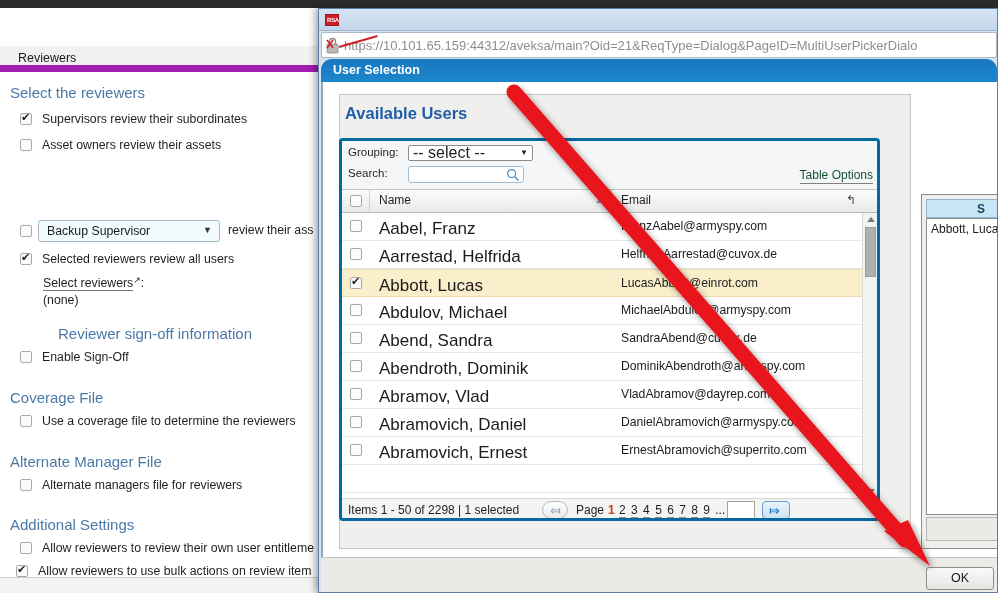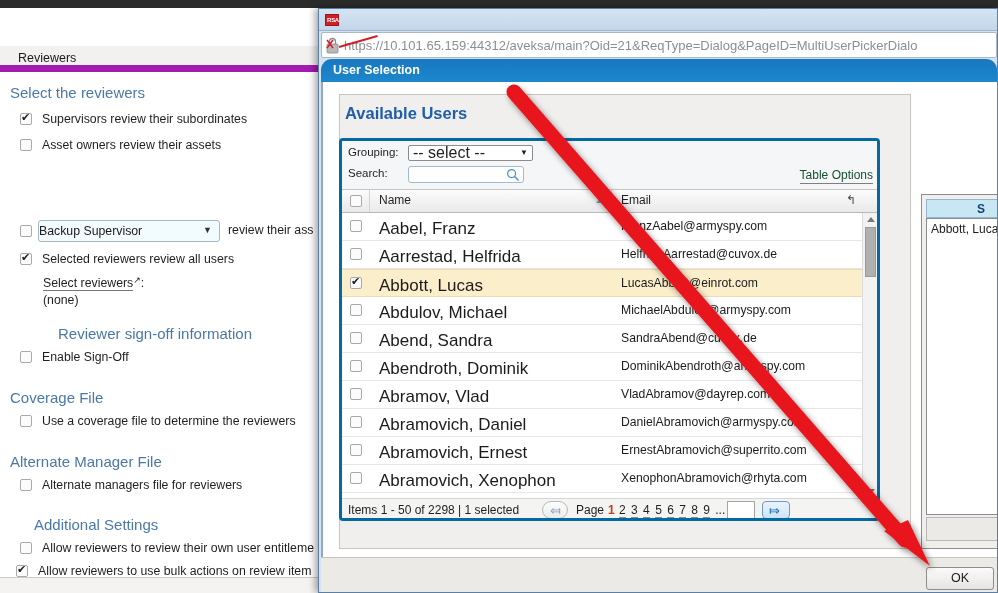--- a/index.html
+++ b/index.html
@@ -69,21 +69,21 @@
     font-size: 11px; color: #222; line-height: 12px;
   }
   .opt-row .lbl { margin-left: 10px; }
   .subnote { position: absolute; font-size: 12.3px; color: #1f1f1f; white-space: nowrap; }
   .underline-link { border-bottom: 1px solid #777; }
   #bs-select {
     position: absolute; left: 38px; top: 148px; width: 182px; height: 22px;
     background: #f2fbfd; border: 1px solid #a5b7c0; border-radius: 3px;
     box-sizing: border-box;
   }
-  #bs-select .val { position: absolute; left: 0; top: 3px; font-size: 12.3px; color: #1b1b1b; }
+  #bs-select .val { position: absolute; left: 8px; top: 3px; font-size: 12.3px; color: #1b1b1b; }
   #bs-select .caret { position: absolute; right: 7px; top: 4px; font-size: 9px; color: #333; }
   #bs-after { position: absolute; left: 228px; top: 151px; font-size: 12.3px; color: #1f1f1f; white-space: nowrap; }
 
   
   #chrome-win {
     position: absolute; left: 318px; top: 8px; width: 680px; height: 585px;
     background: #d6e3ef;
     border: 1px solid #5a7ea4;
     box-sizing: border-box;
     box-shadow: -3px 0 7px rgba(0,0,0,0.35);
@@ -336,21 +336,21 @@
       <div class="section-head" style="left:10px; top:317px;">Coverage File</div>
       <div class="opt-row" style="left:20px; top:342px;">
         <span class="cb"></span><span class="lbl">Use a coverage file to determine the reviewers</span>
       </div>
 
       <div class="section-head" style="left:10px; top:381px;">Alternate Manager File</div>
       <div class="opt-row" style="left:20px; top:406px;">
         <span class="cb"></span><span class="lbl">Alternate managers file for reviewers</span>
       </div>
 
-      <div class="section-head" style="left:10px; top:444px;margin-left:24px;">Additional Settings</div>
+      <div class="section-head" style="left:10px; top:444px;">Additional Settings</div>
       <div class="opt-row" style="left:20px; top:469px;">
         <span class="cb"></span><span class="lbl">Allow reviewers to review their own user entitleme</span>
       </div>
       <div class="opt-row" style="left:16px; top:492px;">
         <span class="cb checked"></span><span class="lbl">Allow reviewers to use bulk actions on review item</span>
       </div>
 
     </div>
 
     <div id="bg-bottombar"></div>
@@ -456,25 +456,20 @@
           </div>
           <div class="row">
             <span class="rcb cb"></span>
             <span class="rname">Abramovich, Daniel</span>
             <span class="remail">DanielAbramovich@armyspy.com</span>
           </div>
           <div class="row">
             <span class="rcb cb"></span>
             <span class="rname">Abramovich, Ernest</span>
             <span class="remail">ErnestAbramovich@superrito.com</span>
-          </div>
-          <div class="row">
-            <span class="rcb cb"></span>
-            <span class="rname">Abramovich, Xenophon</span>
-            <span class="remail">XenophonAbramovich@rhyta.com</span>
           </div>
           <div class="row">
             
             
             
           </div>
         </div>
 
         <div id="v-scroll">
           <span class="arrow-up"></span>

